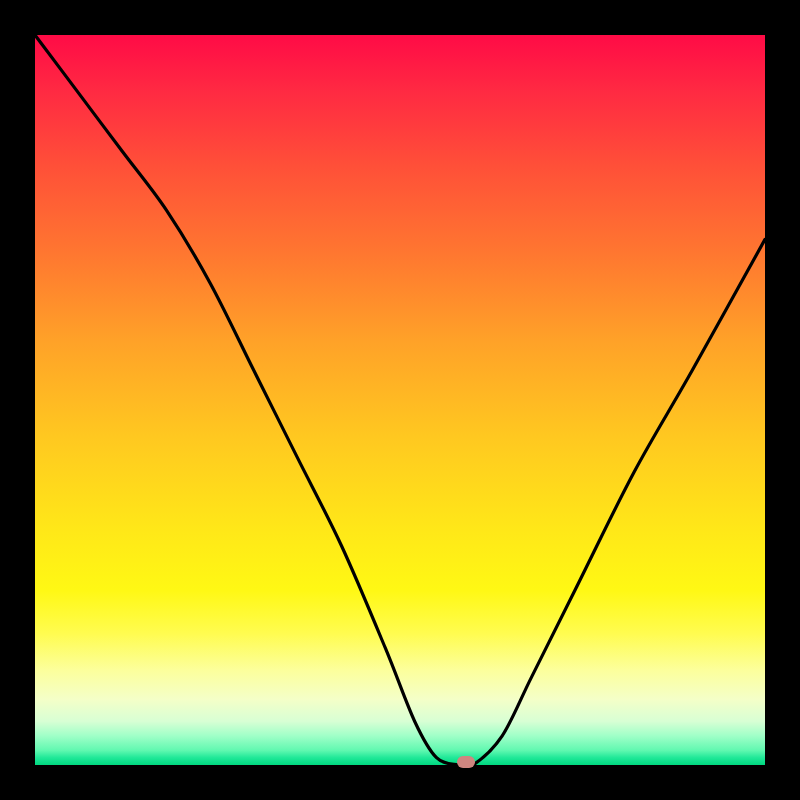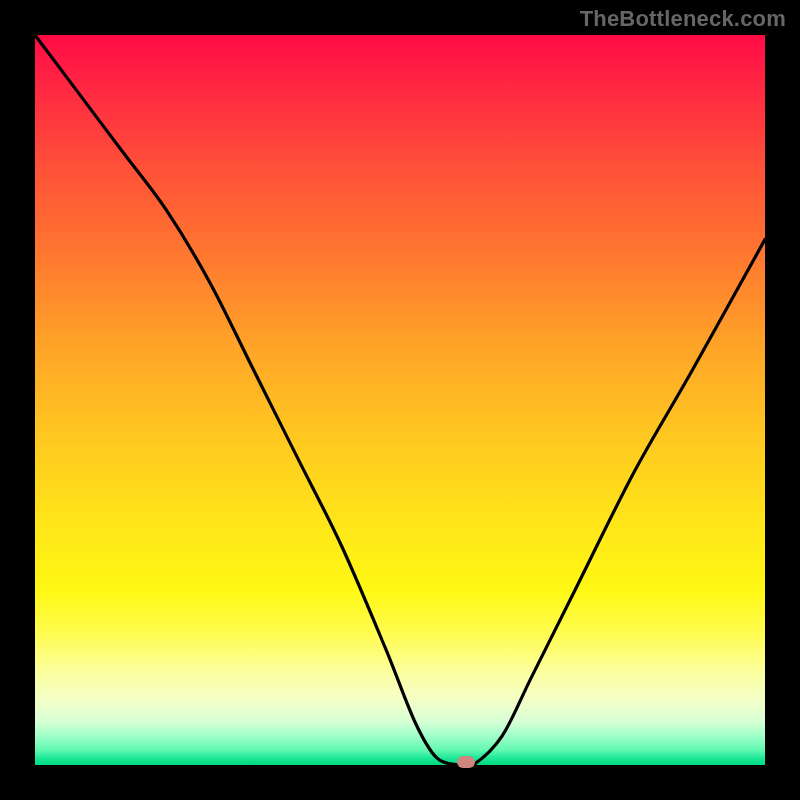--- a/index.html
+++ b/index.html
@@ -71,21 +71,20 @@
     border-radius: 6px;
     background: #cf8680;
     transform: translate(-50%, -50%);
   }
 </style>
 </head>
 <body>
 
 <div class="chart-container">
 
-  <div class="watermark">TheBottleneck.com</div>
 
   <div class="plot-area">
     <div class="gradient-bg"></div>
 
     <svg class="curve" viewBox="0 0 730 730" preserveAspectRatio="none">
       <path id="curve-path" fill="none" stroke="#000000" stroke-width="3.2" stroke-linejoin="round" stroke-linecap="round" d="M 0,0 C 7.008,9.343999999999996 29.784,39.71199999999996 43.8,58.39999999999998 C 57.815999999999995,77.088 73.58399999999999,98.11200000000005 87.6,116.80000000000007 C 101.616,135.48800000000008 117.384,154.17600000000004 131.4,175.20000000000005 C 145.416,196.22400000000005 161.184,222.504 175.2,248.2 C 189.21599999999998,273.89599999999996 204.984,307.768 219,335.79999999999995 C 233.016,363.83199999999994 248.78400000000002,395.36800000000005 262.8,423.40000000000003 C 276.81600000000003,451.432 292.58399999999995,480.632 306.59999999999997,511 C 320.616,541.368 338.71999999999997,585.168 350.4,613.2 C 362.08,641.2320000000001 371.42400000000004,668.6800000000001 379.6,686.2 C 387.776,703.72 394.4920000000001,715.692 401.50000000000006,722.7 C 408.50800000000004,729.7080000000001 417.56,728.832 423.4,730 C 429.23999999999995,731.168 430.992,734.672 438,730 C 445.008,725.328 457.856,714.8159999999999 467.2,700.8 C 476.544,686.784 484.72,665.76 496.40000000000003,642.4 C 508.08000000000004,619.04 523.8480000000001,587.5039999999999 540.2,554.8 C 556.552,522.096 579.9119999999999,473.04 598.5999999999999,438 C 617.2879999999999,402.96 635.976,373.17599999999993 657,335.79999999999995 C 678.024,298.424 718.32,225.42399999999998 730,204.39999999999998"></path>
     </svg>
 
     <div id="marker" class="marker" style="left: 430.7px; top: 727px;"></div>
   </div>

